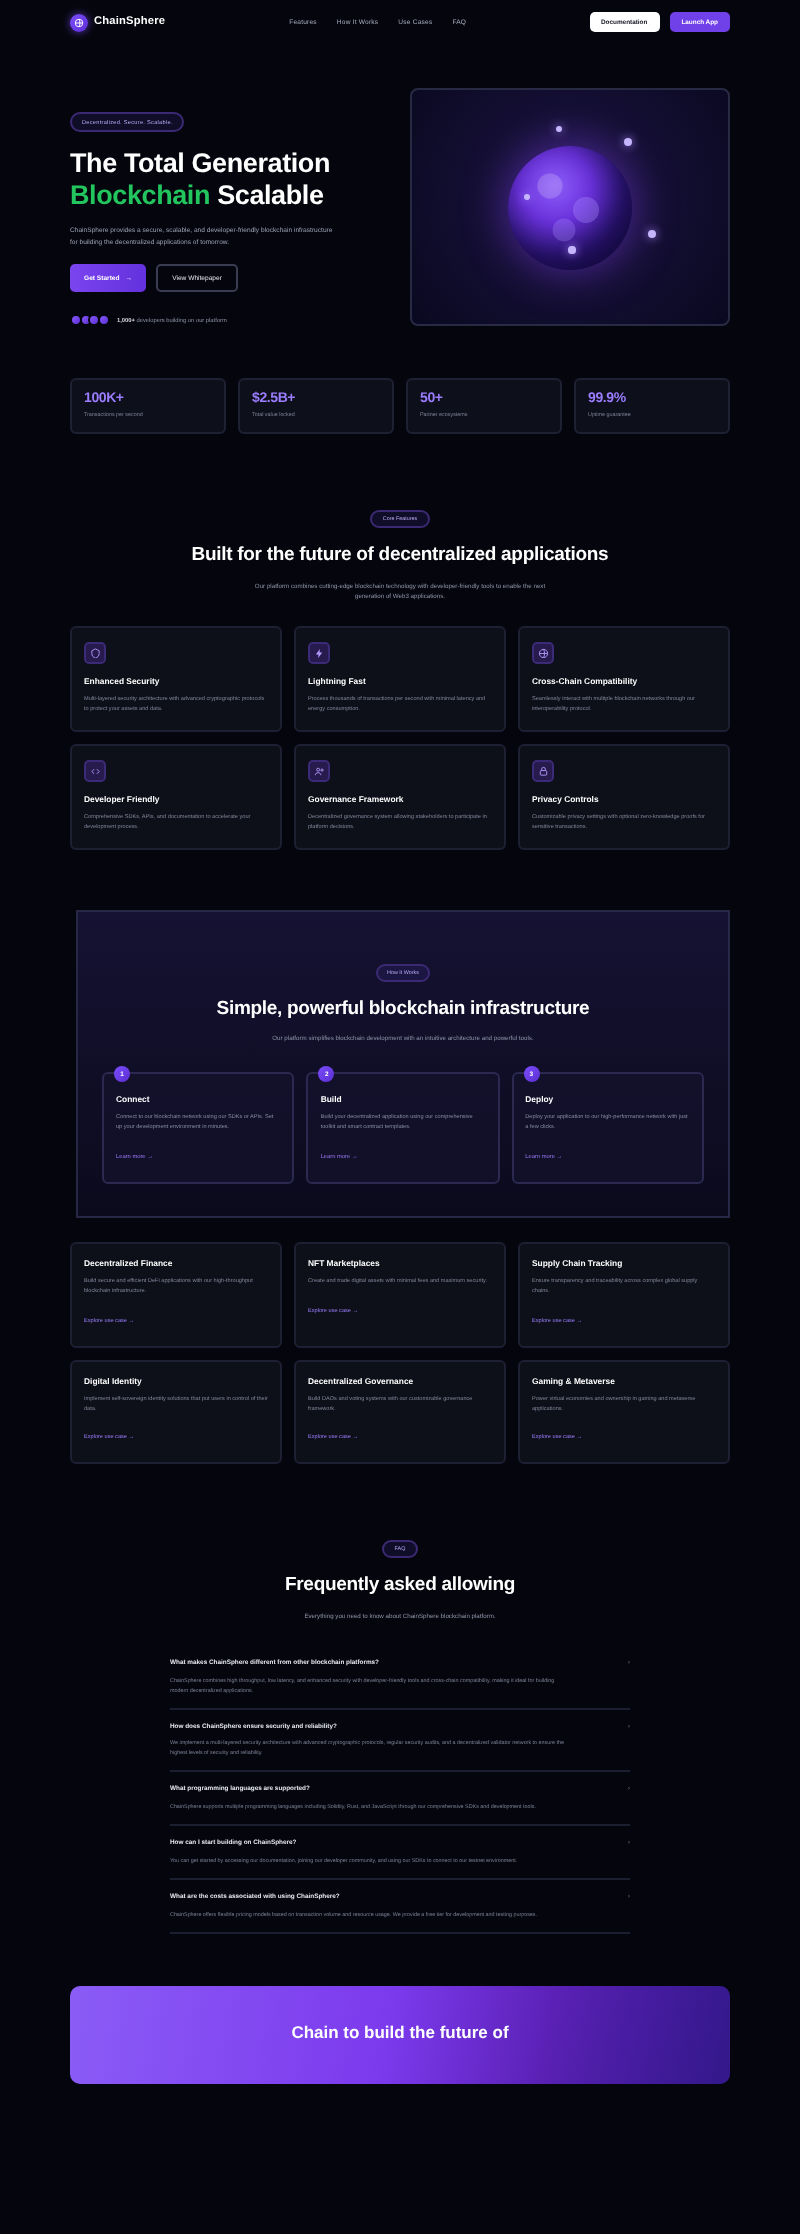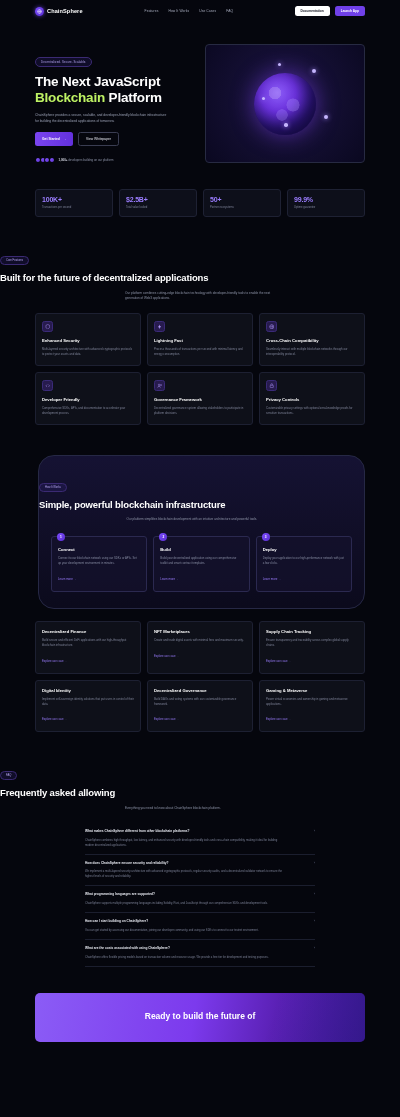--- a/index.html
+++ b/index.html
@@ -58,21 +58,21 @@
     border: 0.5px solid #3b2a73;
     background: rgba(60,40,140,.22);
     color: #b9a9f5;
     font-size: 2.8px; padding: 2px 5px; border-radius: 10px;
     letter-spacing: .15px;
   }
   .hero-title {
     font-size: 13.5px; line-height: 1.22; font-weight: 700;
     color: #ffffff; margin-top: 7px; letter-spacing: -.2px;
   }
-  .hero-title .accent { color: #bef264; }
+  .hero-title .accent { color: #22c55e; }
   .hero-sub {
     font-size: 3.3px; line-height: 1.75; color: #9aa0b4;
     margin-top: 6px; max-width: 132px;
   }
   .hero-btns { display: flex; gap: 5px; margin-top: 8px; }
   .btn-primary {
     background: linear-gradient(90deg,#7a44ef,#6331dd);
     color:#fff; border:none; border-radius: 2.5px;
     font-size: 3.3px; padding: 4px 7px; font-weight: 600;
     display: flex; align-items: center; gap: 3px;
@@ -126,21 +126,21 @@
     padding: 26px 35px 0 35px;
   }
   .stat-card {
     background: #0d0f1a; border: 0.5px solid #1e2133;
     border-radius: 3px; padding: 6px 6px 7px 6px;
   }
   .stat-value { font-size: 7px; font-weight: 700; color:#9b7dff; letter-spacing:-.2px; }
   .stat-label { font-size: 2.7px; color:#7e langs; color:#7d8298; margin-top: 3px; }
 
   
-  .section-head { padding-top: 30px; }
+  .section-head { text-align: center; padding-top: 30px; }
   .section-badge {
     display:inline-block; border: 0.5px solid #3b2a73;
     background: rgba(60,40,140,.22); color:#b9a9f5;
     font-size: 2.7px; padding: 2px 5px; border-radius: 10px;
   }
   .section-title {
     font-size: 9.5px; font-weight: 700; color:#fff; margin-top: 7px;
     line-height: 1.28; letter-spacing:-.15px;
   }
   .section-desc {
@@ -163,21 +163,21 @@
     color:#b49bff;
   }
   .feature-icon svg { width: 5.5px; height:5.5px; display:block; }
   .feature-title { font-size: 4.2px; font-weight:700; color:#fff; margin-top: 6px; }
   .feature-text { font-size: 2.8px; color:#7f8499; line-height:1.75; margin-top: 4px; }
 
   
   .howitworks {
     margin: 30px 35px 0 38px;
     border: 0.5px solid #262845;
-    border-radius: 16px;
+    border-radius: 0;
     background: linear-gradient(180deg, #151233 0%, #100e26 55%, #0b0a1c 100%);
     padding-bottom: 16px;
   }
   .howitworks .section-head { padding-top: 18px; }
   .steps-grid {
     display:grid; grid-template-columns: repeat(3,1fr); gap: 6px;
     padding: 0 12px; margin-top: 14px;
   }
   .step-card {
     background: rgba(20,18,44,.75); border: 0.5px solid #2b2950;
@@ -251,22 +251,22 @@
     <div class="nav-actions">
       <button class="btn-doc">Documentation</button>
       <button class="btn-launch">Launch App</button>
     </div>
   </div>
 
   <div class="hero">
     <div class="hero-left">
       <span class="badge-pill">Decentralized. Secure. Scalable.</span>
       <div class="hero-title">
-        <div>The Next JavaScript</div>
-        <div><span class="accent">Blockchain</span><span> Platform</span></div>
+        <div>The Total Generation</div>
+        <div><span class="accent">Blockchain</span><span> Scalable</span></div>
       </div>
       <div class="hero-sub">ChainSphere provides a secure, scalable, and developer-friendly blockchain infrastructure for building the decentralized applications of tomorrow.</div>
       <div class="hero-btns">
         <button class="btn-primary">
           <span>Get Started</span>
           <span>→</span>
         </button>
         <button class="btn-ghost">View Whitepaper</button>
       </div>
       <div class="hero-social">
@@ -483,19 +483,19 @@
           <div class="faq-chevron">›</div>
         </div>
         <div class="faq-a">ChainSphere offers flexible pricing models based on transaction volume and resource usage. We provide a free tier for development and testing purposes.</div>
       </div>
     </div>
   </div>
 
   <div class="cta-wrap">
     <div class="cta">
       <div class="cta-title">
-        <div>Ready to build the future of</div>
+        <div>Chain to build the future of</div>
       </div>
 
     </div>
   </div>
 
 </div>
 
 </body></html>

